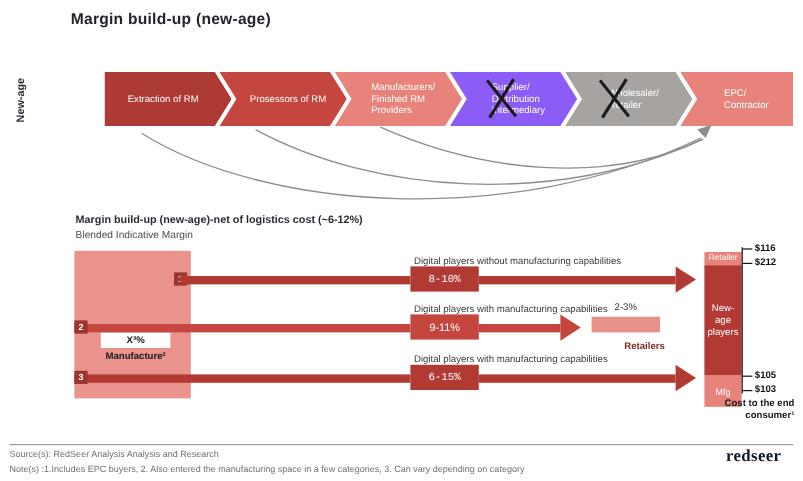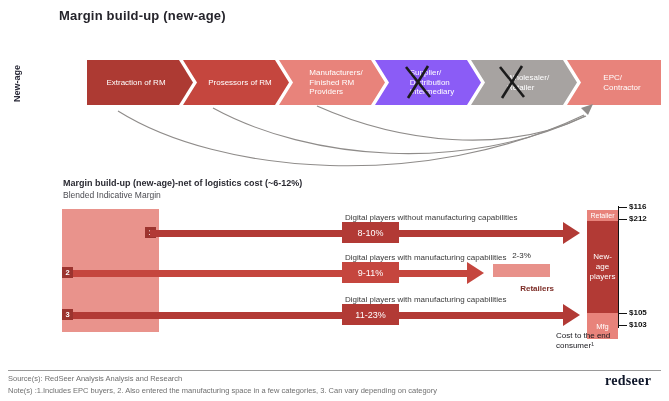--- a/index.html
+++ b/index.html
@@ -44,37 +44,37 @@
   .manu-value { display:block; width:58px; height:13px; margin:0 auto; background:#fff;
     font-size:8px; font-weight:700; line-height:13px; }
   .manu-label { font-size:8px; font-weight:700; margin-top:2px; }
 
   .row-label { font-size:8px; color:#3a3a3a; }
   .marker { width:11px; height:11px; background:#9c342f; color:#fff; font-size:7.5px; font-weight:700;
     display:flex; align-items:center; justify-content:center; }
   .shaft { height:7px; }
   .mblock { width:57px; height:21px; color:#fff; font-size:9px; display:flex; align-items:center; justify-content:center; }
   .ahead { width:0; height:0; border-top:11px solid transparent; border-bottom:11px solid transparent; }
-  .dark { background:#b23a35; } .mid { background:#c5463e; }
+  .dark { background:#b23a35;font-family:Liberation Mono, monospace; } .mid { background:#c5463e; }
   .ahead.dark { background:none; border-left:17px solid #b23a35; }
   .ahead.mid  { background:none; border-left:17px solid #c5463e; }
 
   .mini-bar { left:493px; top:264px; width:57px; height:13px; background:#e8918a; }
   .mini-val { left:493px; top:251px; width:57px; text-align:center; font-size:8px; color:#2e2e2e; }
   .mini-cap { left:489px; top:284px; width:65px; text-align:right; font-size:8px; font-weight:700; color:#7c2c26; }
 
   
   .seg { left:587px; width:31px; color:#fff; display:flex; align-items:center; justify-content:center; text-align:center; }
   .seg-retailer { top:210px; height:11px; background:#e8837b; font-size:7px; }
   .seg-newage   { top:221px; height:92px; background:#b23a35; font-size:8px; line-height:1.25; }
   .seg-mfg      { top:313px; height:26px; background:#e8837b; font-size:7.5px; }
   .bar-axis { left:618px; top:206px; height:122px; border-left:1.5px solid #111; }
   .tick { left:619px; width:8px; border-top:1.5px solid #111; }
   .tick-label { left:629px; font-size:8px; font-weight:700; color:#111; }
-  .bar-caption { left:556px; top:331px; width:90px; text-align:left; font-size:8px; font-weight:400; color:#17171c; line-height:1.25; }
+  .bar-caption { left:572px; top:331px; width:90px; text-align:right; font-size:8px; font-weight:700; color:#17171c; line-height:1.25; }
 
   
   .foot-line { left:8px; top:370px; width:653px; border-top:1px solid #9a9a9a; }
   .foot-text { left:8px; font-size:7.5px; color:#6f6f6f; }
   .src { top:374px; } .note { top:386px; }
   .logo { left:605px; top:373px; font-family:"Liberation Serif", serif; font-weight:700;
     font-size:14px; color:#0f172a; letter-spacing:.3px; }
 </style>
 </head>
 <body>
@@ -123,20 +123,24 @@
     <path d="M 38 8 C 140 72, 345 88, 504 12" fill="none" stroke="#8f8c8a" stroke-width="1.1"></path>
     <path d="M 133 5 C 230 58, 385 70, 505 13" fill="none" stroke="#8f8c8a" stroke-width="1.1"></path>
     <path d="M 237 3 C 320 40, 425 52, 506 13" fill="none" stroke="#8f8c8a" stroke-width="1.1"></path>
     <polygon points="513,1 501,5 508,12" fill="#8f8c8a"></polygon>
   </svg>
 
   <div class="abs sec-head">Margin build-up (new-age)-net of logistics cost (~6-12%)</div>
   <div class="abs sec-sub">Blended Indicative Margin</div>
 
   <div class="abs pink-block"></div>
+  <div class="abs manu-wrap">
+    <span class="manu-value">X³%</span>
+    <div class="manu-label">Manufacture²</div>
+  </div>
 
   <div class="abs row-label" style="left:345px; top:213px;">Digital players without manufacturing capabilities</div>
   <div class="abs marker" style="left:145px; top:227px;">1</div>
   <div class="abs shaft dark" style="left:150px; top:230px; width:192px;"></div>
   <div class="abs mblock dark" style="left:342px; top:222px;">8-10%</div>
   <div class="abs shaft dark" style="left:399px; top:230px; width:164px;"></div>
   <div class="abs ahead dark" style="left:563px; top:222px;"></div>
 
   <div class="abs row-label" style="left:345px; top:253px;">Digital players with manufacturing capabilities</div>
   <div class="abs shaft mid" style="left:62px; top:270px; width:280px;"></div>
@@ -145,21 +149,21 @@
   <div class="abs shaft mid" style="left:399px; top:270px; width:68px;"></div>
   <div class="abs ahead mid" style="left:467px; top:262px;"></div>
 
   <div class="abs mini-val">2-3%</div>
   <div class="abs mini-bar"></div>
   <div class="abs mini-cap">Retailers</div>
 
   <div class="abs row-label" style="left:345px; top:295px;">Digital players with manufacturing capabilities</div>
   <div class="abs shaft dark" style="left:62px; top:312px; width:280px;"></div>
   <div class="abs marker" style="left:62px; top:309px;">3</div>
-  <div class="abs mblock dark" style="left:342px; top:304px;">11-23%</div>
+  <div class="abs mblock dark" style="left:342px; top:304px;">6-15%</div>
   <div class="abs shaft dark" style="left:399px; top:312px; width:164px;"></div>
   <div class="abs ahead dark" style="left:563px; top:304px;"></div>
 
   <div class="abs seg seg-retailer">
     <span class="pre">Retailer</span>
   </div>
   <div class="abs seg seg-newage">
     <span class="pre">New-age
 players</span>
   </div>

